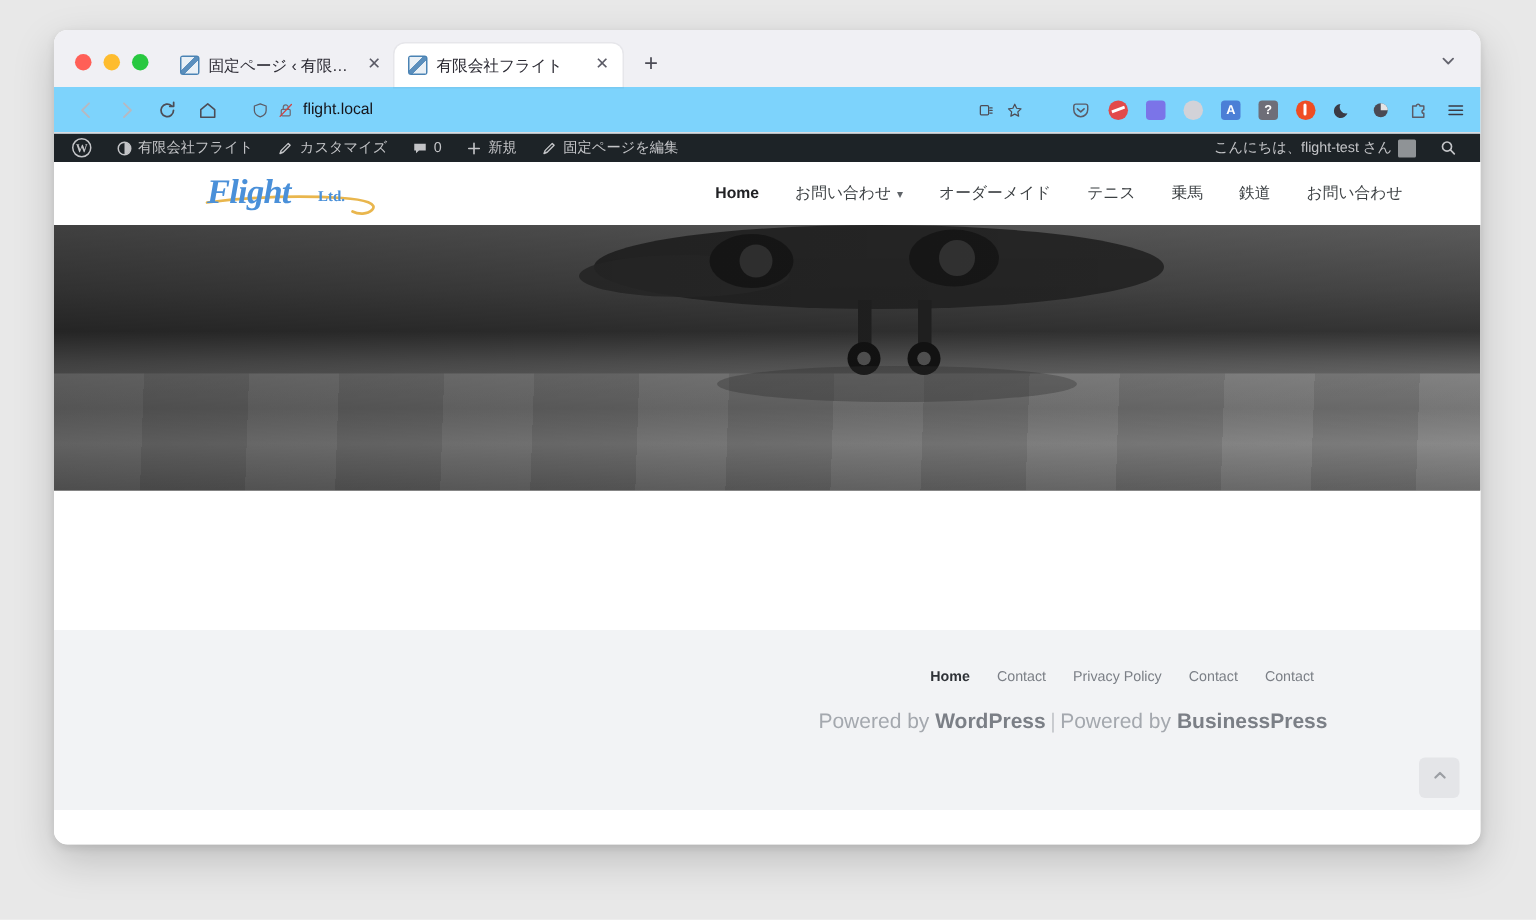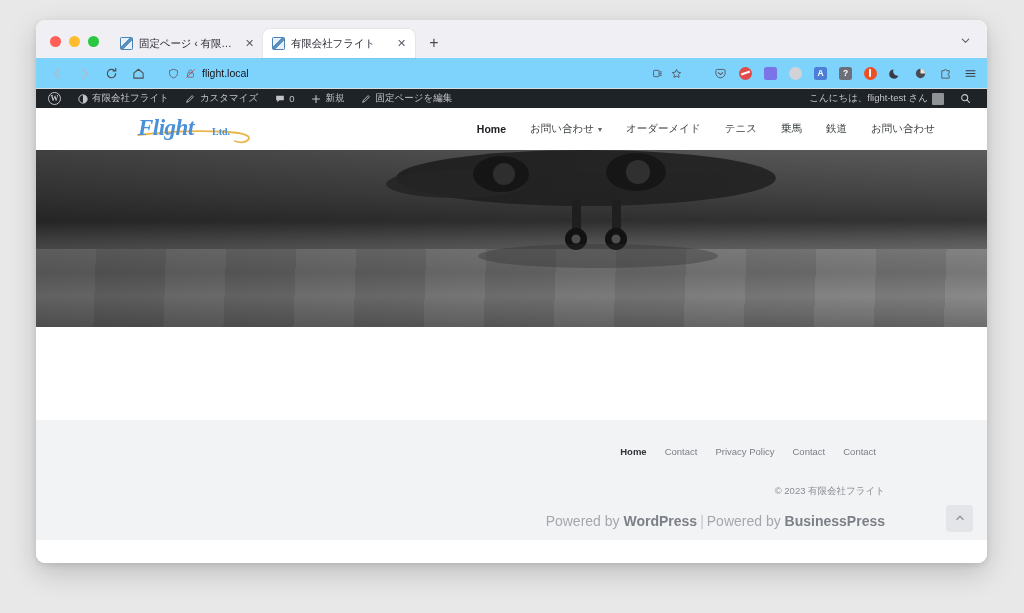--- a/index.html
+++ b/index.html
@@ -532,21 +532,20 @@
 
     <div class="footer">
       <div class="footernav">
         <a class="fnavlink active"><span>Home</span></a>
         <a class="fnavlink"><span>Contact</span></a>
         <a class="fnavlink"><span>Privacy Policy</span></a>
         <a class="fnavlink"><span>Contact</span></a>
         <a class="fnavlink"><span>Contact</span></a>
       </div>
 
-      <div class="copyright">© 2023 有限会社フライト</div>
 
       <div class="credits">
         <span>Powered by </span><b>WordPress</b><span class="sep">|</span><span>Powered by </span><b>BusinessPress</b>
       </div>
 
       <div class="totop">
         <span>
           <svg width="12" height="12" viewBox="0 0 14 14">
               <path d="M3.4 8.6 L7 5 L10.6 8.6" fill="none" stroke="currentColor" stroke-width="1.7" stroke-linecap="round" stroke-linejoin="round"></path>
             </svg>

